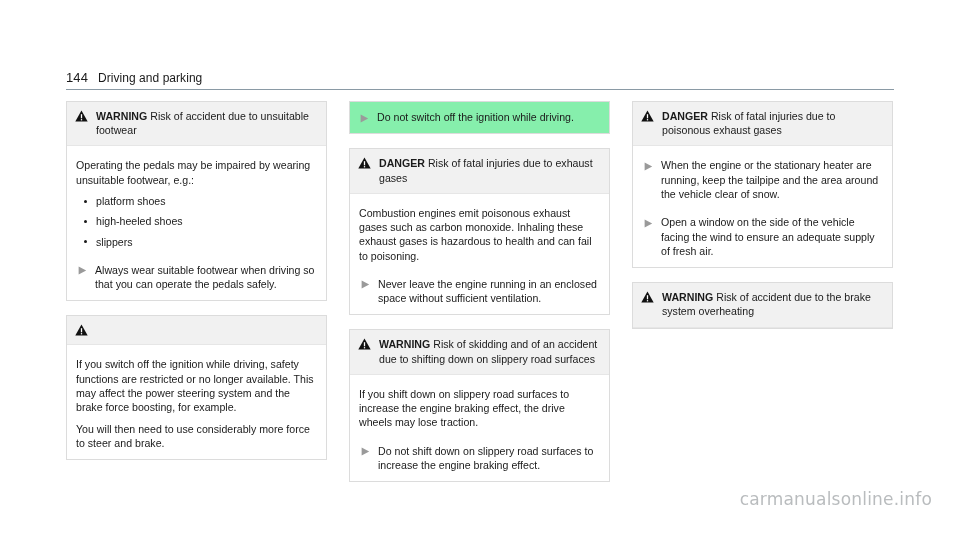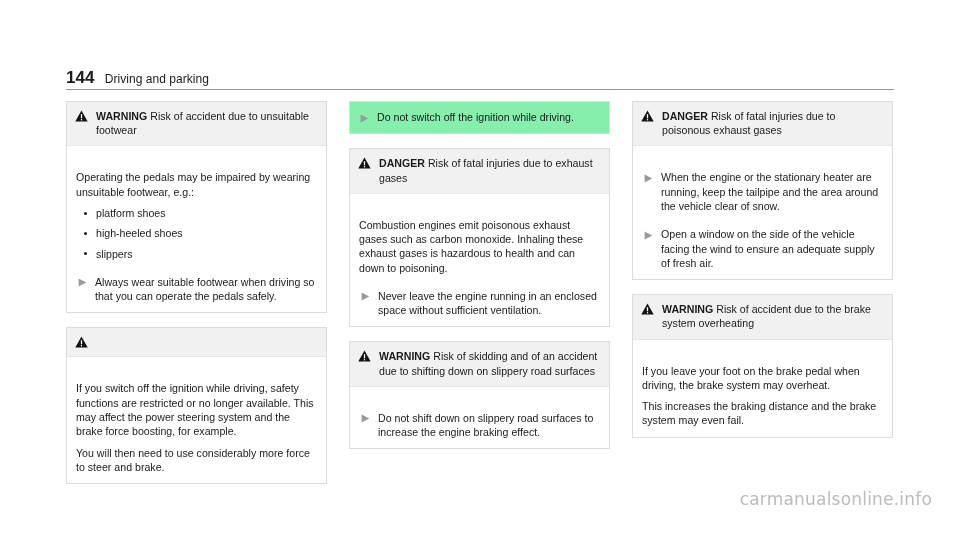--- a/index.html
+++ b/index.html
@@ -20,22 +20,22 @@
   #page-header {
     position: absolute;
     left: 66px;
     top: 68px;
     width: 828px;
     height: 22px;
     border-bottom: 1px solid #8a9aa5;
     box-sizing: border-box;
   }
   #page-header .pagenum {
-    font-size: 17px;
-    font-weight: bold;
+    font-size: 13px;
+    font-weight: normal;
     letter-spacing: 0.1px;
   }
   #page-header .chapter {
     font-size: 12px;
     margin-left: 10px;
     letter-spacing: 0.05px;
   }
 
   
   #columns {
@@ -69,21 +69,21 @@
   .box-head .hd-text {
     font-size: 10.6px;
     line-height: 14.2px;
     letter-spacing: 0.01px;
   }
   .box-head .hd-text b {
     font-weight: bold;
     margin-top: 7px;
   }
   .box-body {
-    padding: 24px 9px 9px 9px;
+    padding: 12px 9px 9px 9px;
   }
   .box-body p,
   .freeblock p {
     margin: 0 0 7px 0;
     font-size: 10.6px;
     line-height: 14.3px;
     letter-spacing: 0.01px;
   }
   .box-body p:last-child,
   .freeblock p:last-child {
@@ -232,40 +232,41 @@
     <div class="box">
       <div class="box-head">
         <svg class="tri-icon" viewBox="0 0 13 12">
           <path d="M6.5 0.4 L12.7 11.6 L0.3 11.6 Z" fill="#111111"></path>
           <rect x="5.85" y="4.2" width="1.3" height="4.1" fill="#ffffff"></rect>
           <rect x="5.85" y="9.1" width="1.3" height="1.3" fill="#ffffff"></rect>
         </svg>
         <div class="hd-text"><b>DANGER</b> <span>Risk of fatal injuries due to exhaust gases</span></div>
       </div>
       <div class="box-body">
-        <p>Combustion engines emit poisonous exhaust gases such as carbon monoxide. Inhaling these exhaust gases is hazardous to health and can down to poisoning.</p>
+        <p>Combustion engines emit poisonous exhaust gases such as carbon monoxide. Inhaling these exhaust gases is hazardous to health and can fail to poisoning.</p>
         <div class="action">
           <svg class="arrow-icon" viewBox="0 0 9 9">
             <path d="M0.6 0.6 L8.2 4.5 L0.6 8.4 Z" fill="#9a9a9a"></path>
           </svg>
           <div class="act-text">Never leave the engine running in an enclosed space without sufficient ventilation.</div>
         </div>
       </div>
     </div>
 
     <div class="box">
       <div class="box-head">
         <svg class="tri-icon" viewBox="0 0 13 12">
           <path d="M6.5 0.4 L12.7 11.6 L0.3 11.6 Z" fill="#111111"></path>
           <rect x="5.85" y="4.2" width="1.3" height="4.1" fill="#ffffff"></rect>
           <rect x="5.85" y="9.1" width="1.3" height="1.3" fill="#ffffff"></rect>
         </svg>
         <div class="hd-text"><b>WARNING</b> <span>Risk of skidding and of an accident due to shifting down on slippery road surfaces</span></div>
       </div>
       <div class="box-body">
+        <p>If you shift down on slippery road surfaces to increase the engine braking effect, the drive wheels may lose traction.</p>
         <div class="action">
           <svg class="arrow-icon" viewBox="0 0 9 9">
             <path d="M0.6 0.6 L8.2 4.5 L0.6 8.4 Z" fill="#9a9a9a"></path>
           </svg>
           <div class="act-text">Do not shift down on slippery road surfaces to increase the engine braking effect.</div>
         </div>
       </div>
     </div>
 
   </div>
@@ -299,23 +300,19 @@
 
     <div class="box">
       <div class="box-head">
         <svg class="tri-icon" viewBox="0 0 13 12">
           <path d="M6.5 0.4 L12.7 11.6 L0.3 11.6 Z" fill="#111111"></path>
           <rect x="5.85" y="4.2" width="1.3" height="4.1" fill="#ffffff"></rect>
           <rect x="5.85" y="9.1" width="1.3" height="1.3" fill="#ffffff"></rect>
         </svg>
         <div class="hd-text"><b>WARNING</b> <span>Risk of accident due to the brake system overheating</span></div>
       </div>
-      <div class="box-body">
-        <p>If you leave your foot on the brake pedal when driving, the brake system may overheat.</p>
-        <p>This increases the braking distance and the brake system may even fail.</p>
-      </div>
     </div>
 
   </div>
 
 </div>
 
 <div id="watermark">carmanualsonline.info</div>
 
 </body></html>

